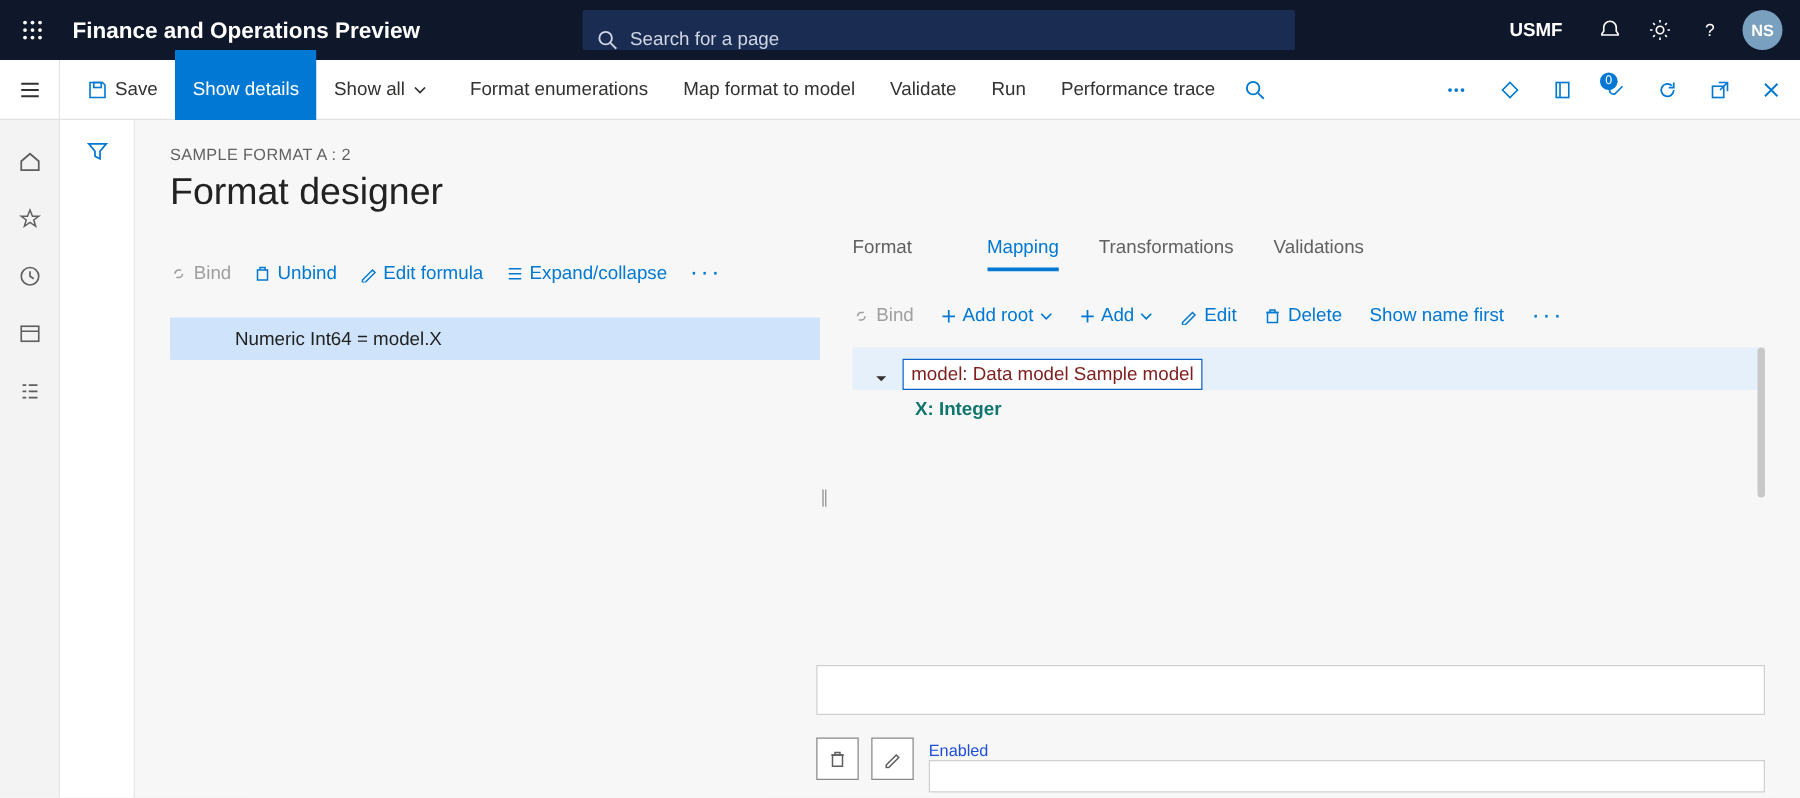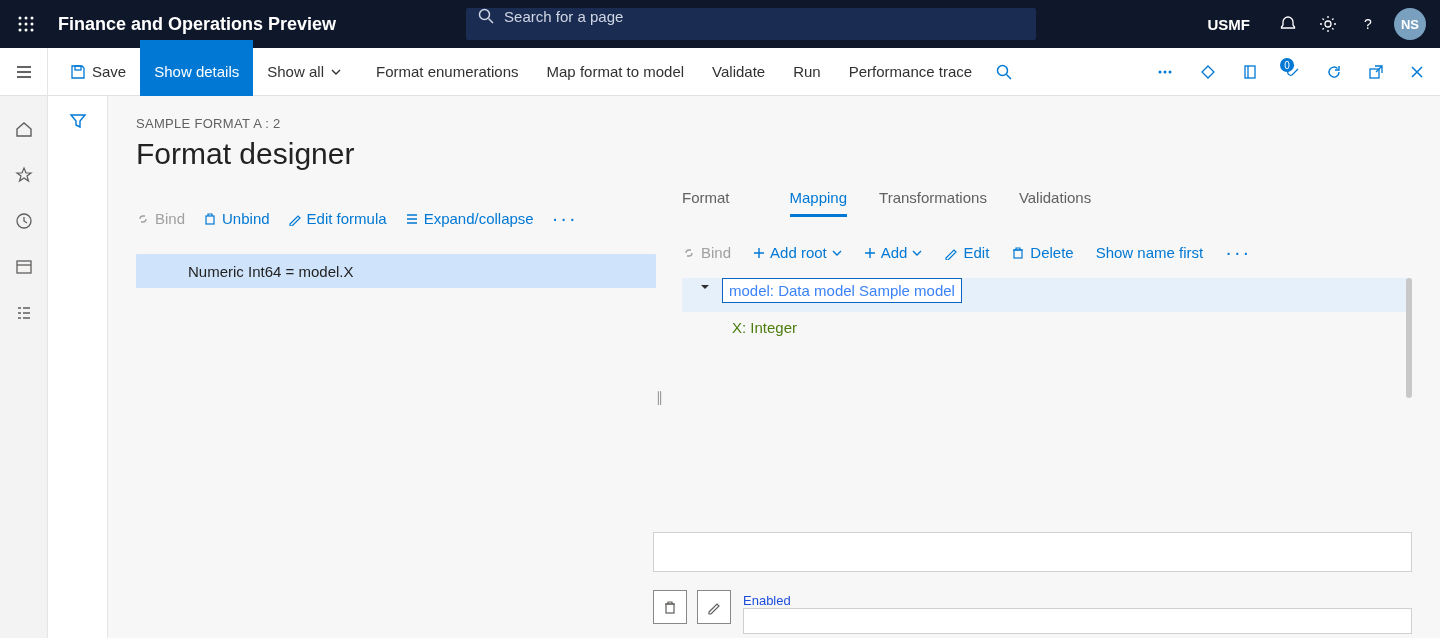--- a/index.html
+++ b/index.html
@@ -13,21 +13,21 @@
     padding-left: 12px;
   }
   .waffle { width:28px; display:flex; align-items:center; justify-content:center; }
   .waffle svg { fill:#fff; }
   .brand { font-size: 18px; font-weight: 600; margin-left: 18px; }
   .searchbox {
     margin-left: 130px;
     width: 570px; height: 32px;
     background: #1b2c52;
     border-radius: 2px;
-    display:flex; align-items:flex-start; padding:0 12px;
+    display:flex; align-items:flex-end; padding:0 12px;
     color:#cfd6e4;
   }
   .searchbox svg { fill:#cfd6e4; margin-right:10px; }
   .searchbox span { font-size:15px; }
   .top-spacer { flex:1; }
   .company { font-size:15px; font-weight:600; margin-right:18px; }
   .topicon { width:40px; display:flex; align-items:center; justify-content:center; }
   .topicon svg { fill:#fff; }
   .avatar {
     width:32px; height:32px; border-radius:50%; background:#7aa0bf;
@@ -114,34 +114,34 @@
   }
 
   .tabs { display:flex; gap:32px; font-size:15px; }
   .tab { color:#616161; padding-bottom:8px; cursor:pointer; }
   .tab.active { color:#0078d4; border-bottom:3px solid #0078d4; font-weight:400;margin-left:28px; }
 
   .rightactions { margin-top:24px; display:flex; align-items:center; gap:22px; font-size:15px; }
 
   .righttree { margin-top:14px; }
   .modelrow {
-    background:#e5f0fb; height:34px; display:flex; align-items:flex-start;
-    padding-left:18px; font-size:15px; color:#3b82f6;
+    background:#e5f0fb; height:34px; display:flex; align-items:flex-end;
+    padding-left:18px; font-size:15px; color:#7f1d1d;
     position:relative;
   }
   .modelrow .caret { margin-right:10px; }
   .modelrow .boxed {
     border:1.5px solid #0b63c5; padding:3px 6px; background:#fff; margin-left:2px;
   }
   .rvscroll {
     position:absolute; right:0; top:0; width:6px; height:120px; background:#c8c8c8; border-radius:3px;
   }
   .childrow {
     height:30px; display:flex; align-items:center; padding-left:50px;
-    font-size:15px; color:#4d7c0f;
+    font-size:15px; color:#0f766e;font-weight:bold;
   }
 
   .splitter {
     position:absolute; left:520px; top:200px; color:#999; font-size:14px;
     user-select:none;
   }
 
   .bottombar {
     position:absolute; left:0; right:0; bottom:0; height:110px;
   }

